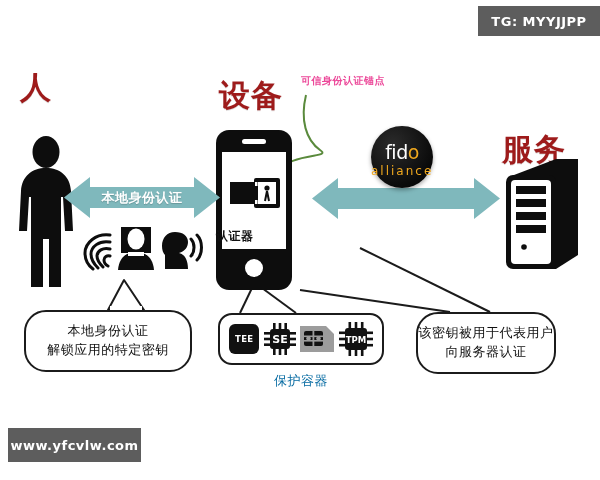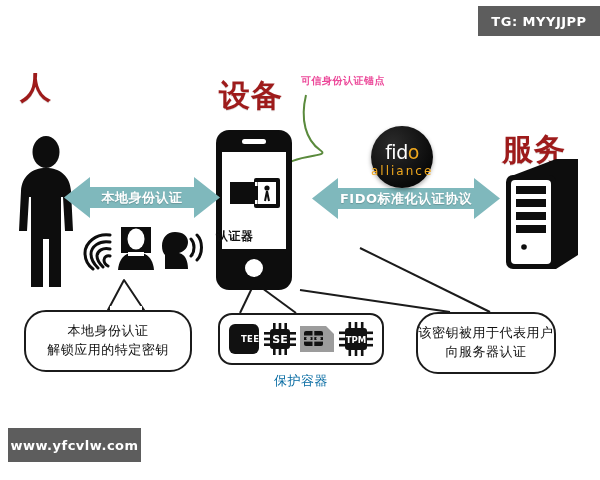--- a/index.html
+++ b/index.html
@@ -220,21 +220,21 @@
     font-family: Liberation Serif, serif;
   }
   .chip { position: relative; }
   .chip-tee {
     width: 30px; height: 30px;
     background: #111111;
     border-radius: 6px;
     color: #ffffff;
     font-size: 8.5px;
     font-weight: bold;
-    display: flex; align-items: center; justify-content: flex-end;
+    display: flex; align-items: center; justify-content: center;
     letter-spacing: 0.3px;
   }
 
   
   #lines { position: absolute; left: 0; top: 0; width: 600px; height: 480px; pointer-events: none; }
 </style>
 </head>
 <body>
 
 <div id="canvas">
@@ -322,21 +322,20 @@
     <svg viewBox="0 0 156 45" width="156" height="45">
       <polygon points="0,22.5 26,2 26,12 130,12 130,2 156,22.5 130,43 130,33 26,33 26,43" fill="#7FB8BC"></polygon>
     </svg>
     <div class="arrow-label">本地身份认证</div>
   </div>
 
   <div class="arrow-wrap" id="arrow-right">
     <svg viewBox="0 0 188 45" width="188" height="45">
       <polygon points="0,22.5 26,2 26,12 162,12 162,2 188,22.5 162,43 162,33 26,33 26,43" fill="#7FB8BC"></polygon>
     </svg>
-    <div class="arrow-label">FIDO标准化认证协议</div>
   </div>
 
   <div id="fido-logo">
     <div class="disc"></div>
     <div id="fido-wordmark"><span>fid</span><span class="o">o</span></div>
     <div id="fido-sub">alliance</div>
   </div>
 
   <svg id="server" viewBox="0 0 84 118">
     <path d="M20 20 L 62 4 L 84 4 L 84 100 L 62 114 L 20 114 Z" fill="#0d0d0d"></path>

